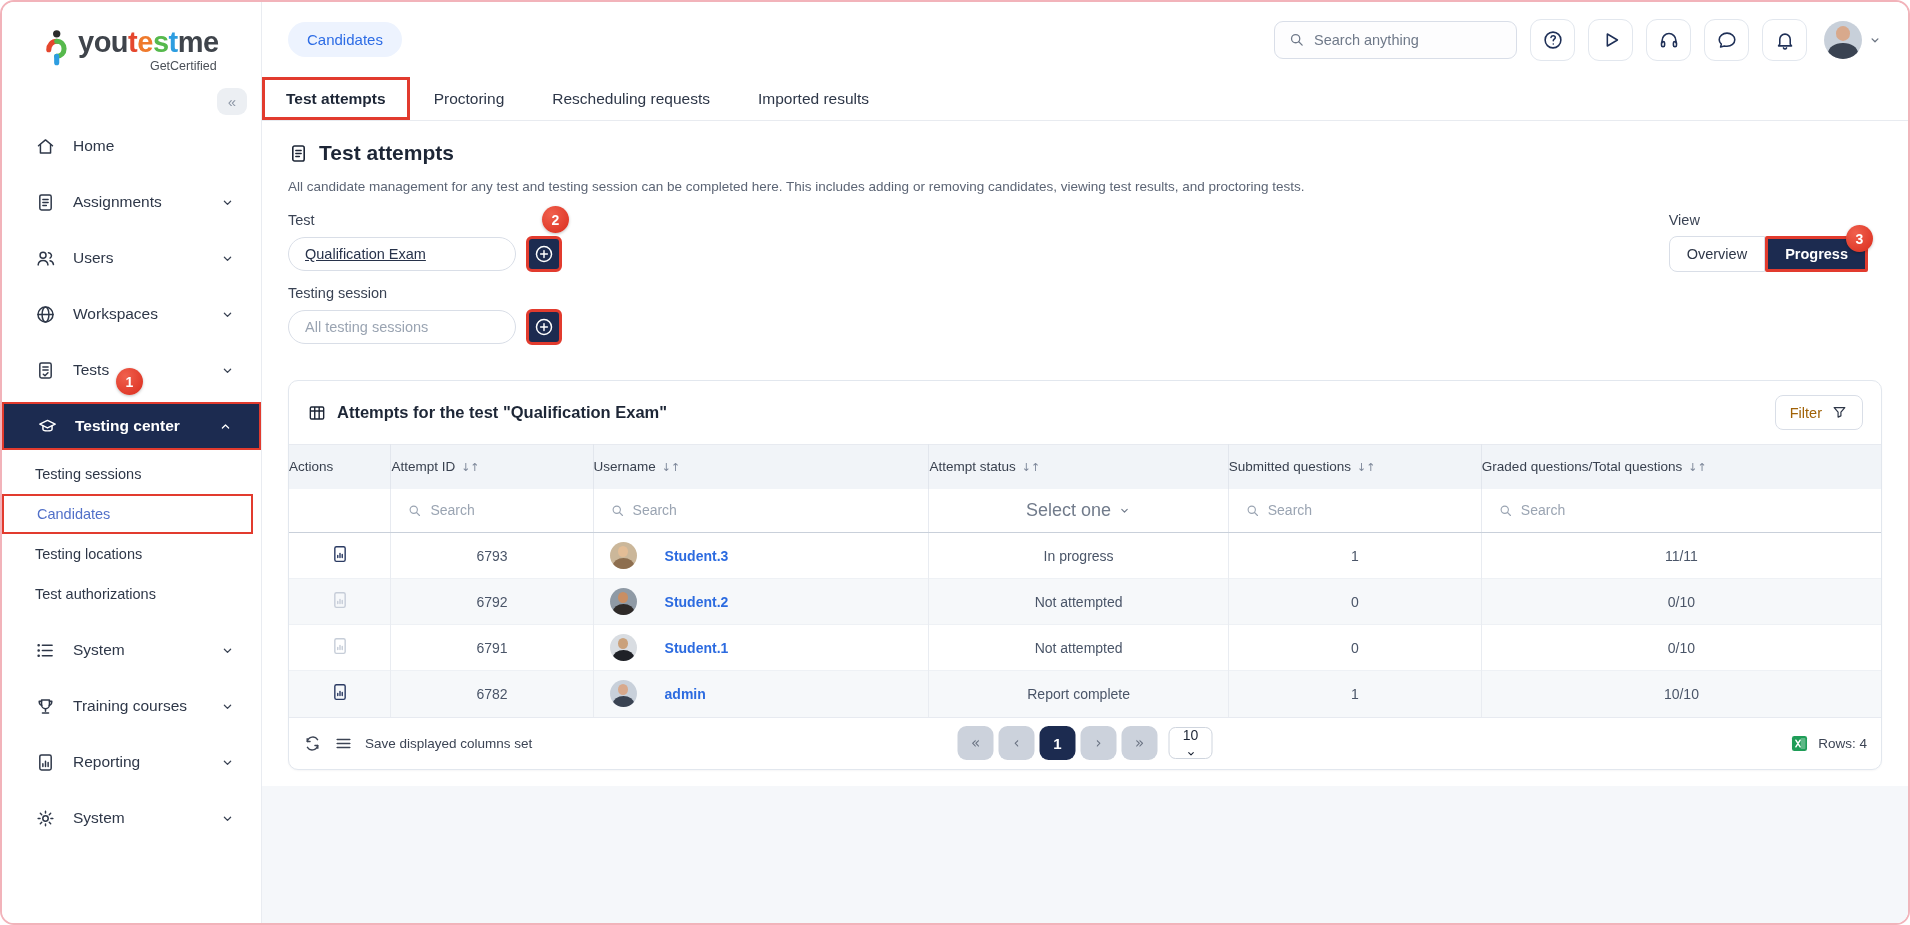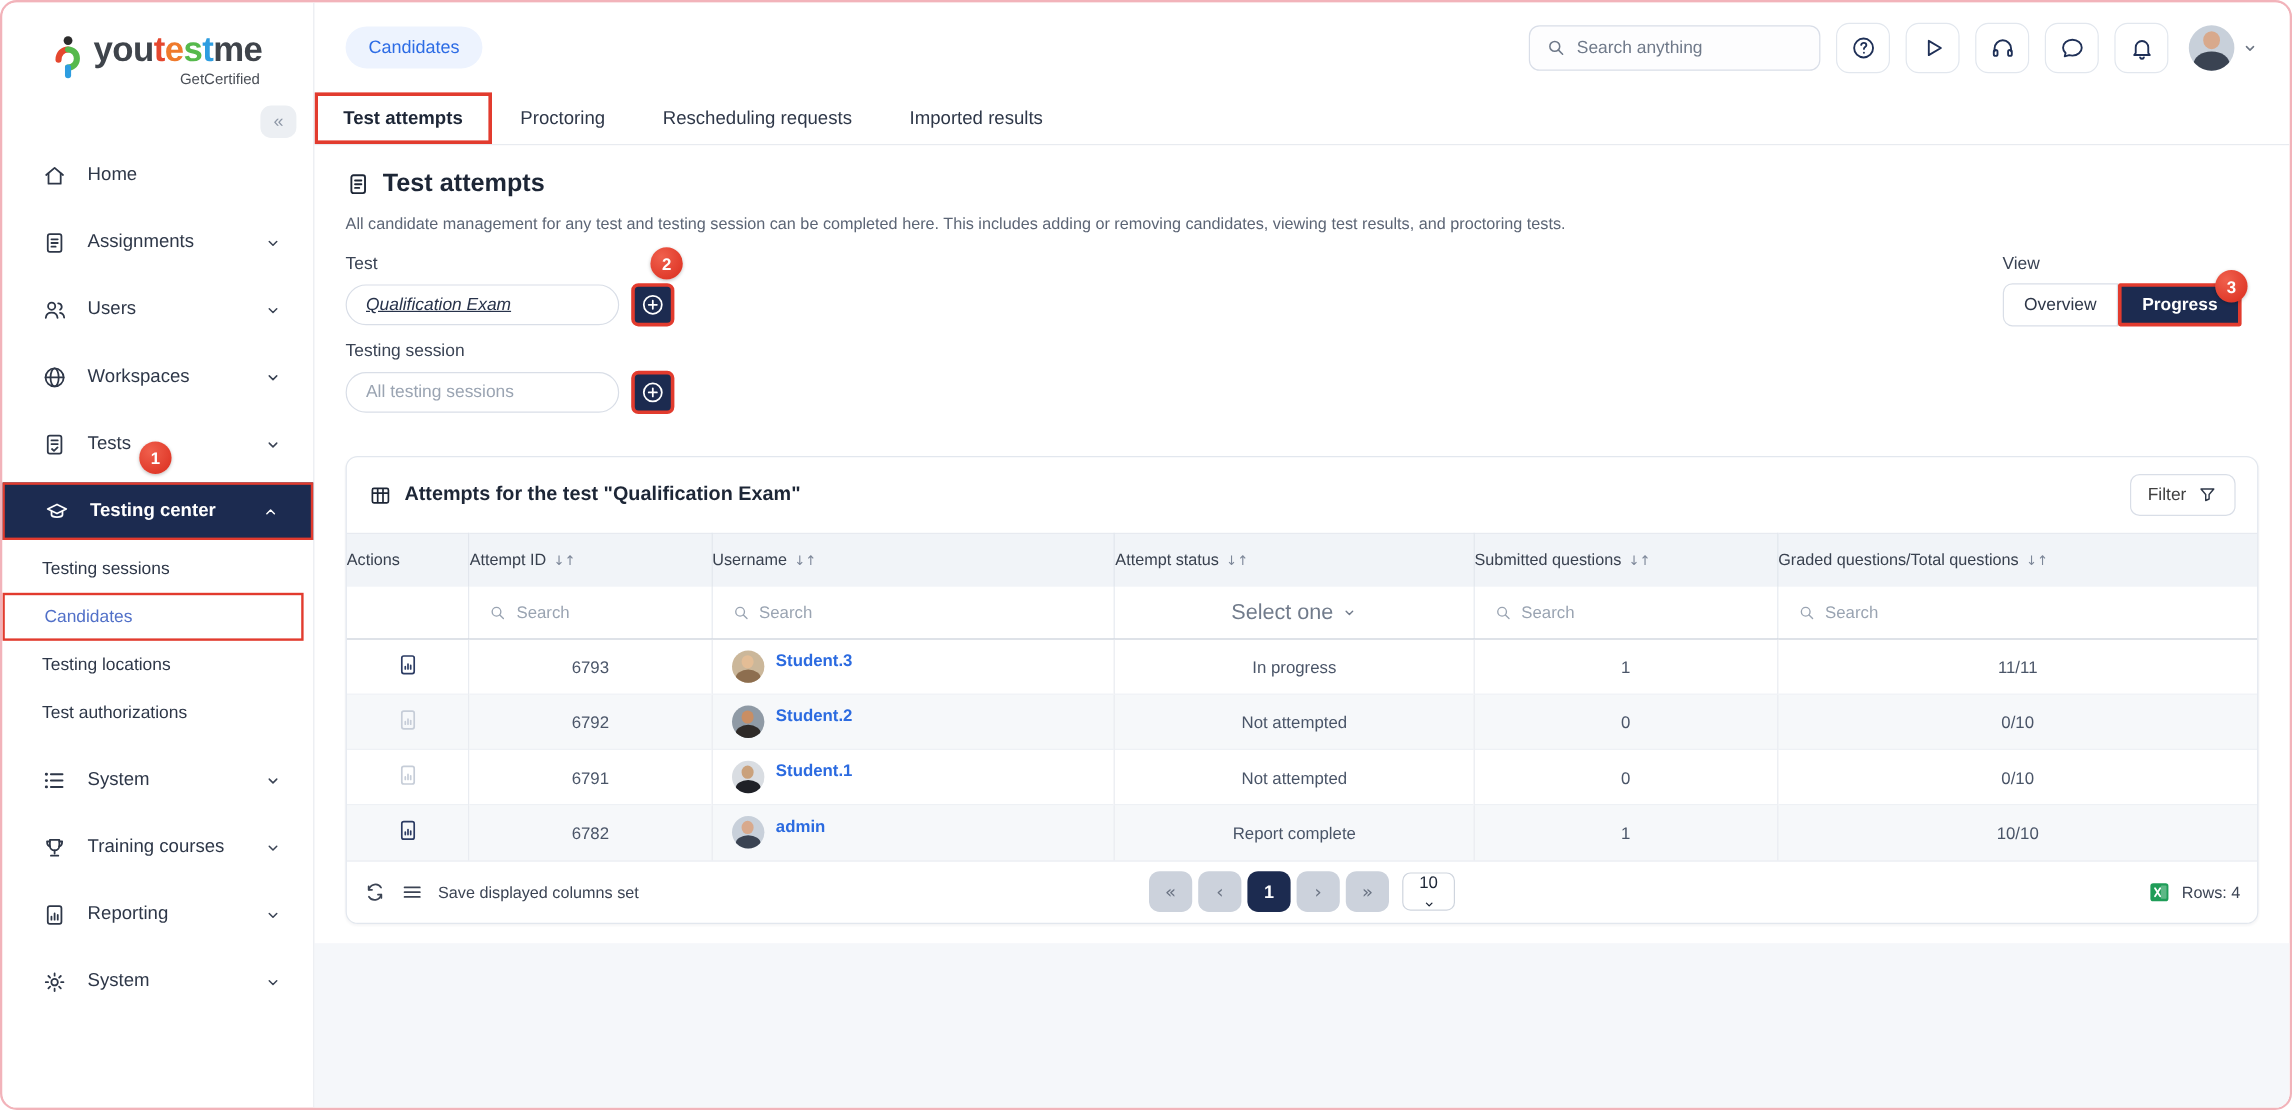--- a/index.html
+++ b/index.html
@@ -49,51 +49,51 @@
   .content { padding:0 26px; }
   .page-head { display:flex; align-items:center; gap:10px; margin-top:20px; color:#1d2636; }
   .page-title { font-size:21px; font-weight:bold; }
   .page-desc { margin-top:14px; font-size:13.5px; color:#5c6575; }
 
   .filters-row { display:flex; justify-content:space-between; margin-top:18px; }
   .field-group { margin-bottom:13px; }
   .field-label { font-size:14.5px; color:#3a4354; margin-bottom:8px; }
   .field-row { display:flex; align-items:center; gap:10px; position:relative; }
   .pill-input { width:228px; height:34px; border:1px solid #d9dee7; border-radius:17px; padding:0 16px; font-size:14.5px; font-family:inherit; outline:none; color:#27324a; }
-  .pill-input.linkish { text-decoration:underline;font-style:italic; }
+  .pill-input.linkish { text-decoration:underline; }
   .pill-input::placeholder { color:#9aa4b2; text-decoration:none; }
   .plus-wrap { position:relative; }
   .plus-btn { width:36px; height:36px; background:#1c2b50; border:3px solid #e23b2e; border-radius:6px; color:#fff; display:flex; align-items:center; justify-content:center; cursor:pointer; }
   .badge-over { position:absolute; top:-30px; right:-7px; }
   .view-group { text-align:left; margin-right:14px; position:relative; }
   .seg { display:flex; margin-top:8px; }
   .seg-btn { height:36px; padding:0 17px; display:flex; align-items:center; font-size:14.5px; cursor:pointer; }
   .seg-btn.plain { background:#fff; border:1px solid #d9dee7; border-radius:8px 0 0 8px; color:#2e3748; }
   .seg-btn.selected { background:#1c2b50; color:#fff; font-weight:bold; border:3px solid #e23b2e; border-radius:2px; }
   .badge-3 { position:absolute; top:-14px; right:-8px; }
 
   
   .card { margin:22px 26px 0 26px; border:1px solid #e2e7ee; border-radius:10px; background:#fff; box-shadow:0 1px 2px rgba(20,30,60,.04); overflow:hidden; width:1594px; }
   .card-head { display:flex; align-items:center; justify-content:space-between; padding:14px 18px; }
   .card-title { display:flex; align-items:center; gap:10px; font-size:16.5px; font-weight:bold; color:#1d2636; }
-  .filter-btn { display:flex; align-items:center; gap:9px; border:1px solid #d9dee7; border-radius:8px; background:#fff; padding:8px 14px; font-size:14.5px; color:#404040; cursor:pointer; font-family:inherit; }
+  .filter-btn { display:flex; align-items:center; gap:9px; border:1px solid #d9dee7; border-radius:8px; background:#fff; padding:8px 14px; font-size:14.5px; color:#a16207; cursor:pointer; font-family:inherit; }
   table { width:100%; border-collapse:collapse; table-layout:fixed; }
   thead th { background:#f1f4f8; height:44px; font-size:13.5px; font-weight:normal; color:#39414f; border-top:1px solid #e7eaf0; border-right:1px solid #e2e6ed; text-align:left; }
   thead th:last-child { border-right:none; }
   .sort { font-family:"DejaVu Sans", sans-serif; font-size:11px; color:#7d8799; margin-left:6px; }
   .filter-cell { height:44px; border-right:1px solid #e7eaf0; border-bottom:1px solid #c9d0da; background:#fff; }
   .filter-cell:last-child { border-right:none; }
   .cell-search { display:flex; align-items:center; gap:8px; padding-left:16px; color:#9aa4b2; }
   .cell-search input { border:none; outline:none; font-size:14px; color:#3a4354; width:80%; background:transparent; font-family:inherit; }
   .cell-search input::placeholder { color:#9aa4b2; }
   .select-one { display:flex; align-items:center; justify-content:center; gap:7px; color:#717b8b; font-size:18px; cursor:pointer; }
   tbody td { height:46px; font-size:14px; color:#4a5568; text-align:center; border-right:1px solid #e9ecf1; border-top:1px solid #eef1f5; }
   tbody td:last-child { border-right:none;margin-left:48px; }
   tbody tr.alt { background:#f6f8fa; }
-  .user-cell { display:flex; gap:10px; padding-left:16px; }
+  .user-cell { display:flex; align-items:center; gap:28px; padding-left:16px; }
   .row-avatar { width:27px; height:27px; }
   .user-link { color:#2c6be0; font-weight:bold; font-size:14px; text-decoration:none; cursor:pointer; }
   .act-ic { color:#2b3b63; cursor:pointer; display:inline-flex; }
   .act-ic.disabled { color:#c6cdd8; cursor:default; }
 
   .card-foot { display:flex; align-items:center; padding:9px 14px; border-top:1px solid #e7eaf0; position:relative; height:52px; }
   .foot-left { display:flex; align-items:center; gap:12px; color:#3c4454; font-size:13.5px; }
   .foot-ic { color:#3c4454; display:inline-flex; cursor:pointer; }
   .pager { position:absolute; left:50%; transform:translateX(-50%); display:flex; align-items:center; gap:5px; }
   .pg-btn { width:36px; height:34px; border-radius:9px; background:#ccd2dc; color:#6a7383; font-size:15px; display:flex; align-items:center; justify-content:center; cursor:pointer; font-family:"DejaVu Sans", sans-serif; }

